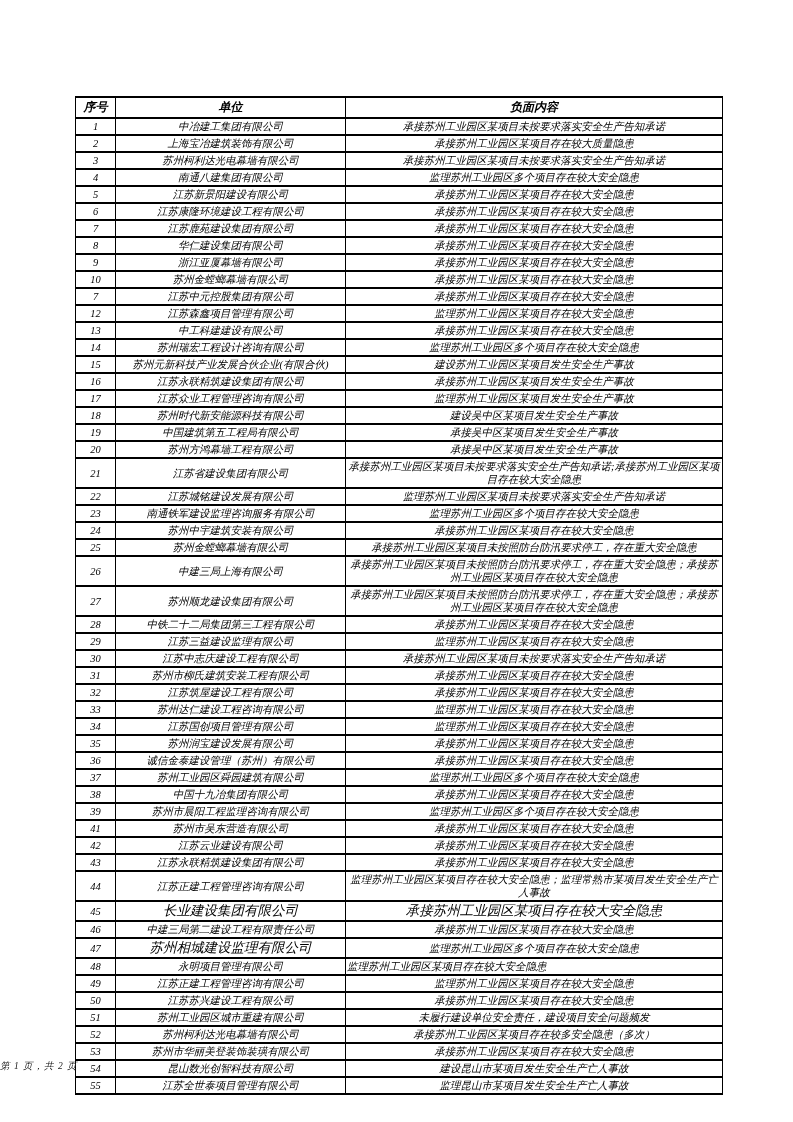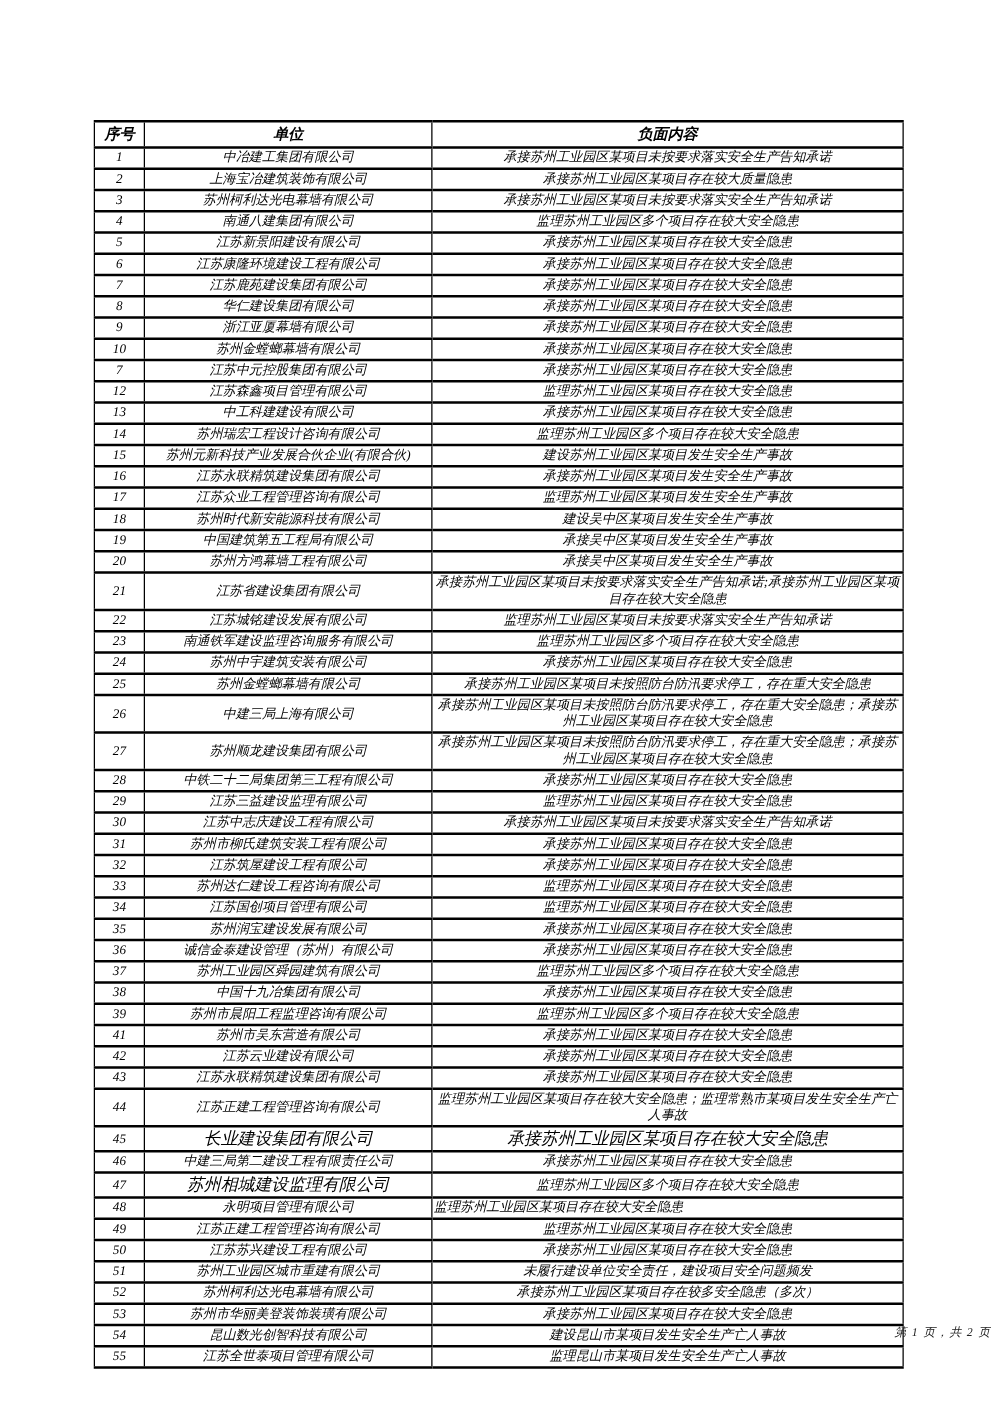--- a/index.html
+++ b/index.html
@@ -63,21 +63,21 @@
   }
   table.blacklist td.align-left {
     text-align: left;
     padding-left: 1px;
   }
   .footer {
     position: absolute;
     left: 0;
     top: 1060px;
     width: 793px;
-    text-align: right;
+    text-align: left;
     font-size: 9.5px;
     color: #222;
     letter-spacing: 1px;
   }
 </style>
 </head>
 <body>
 
 <div class="sheet">
 

